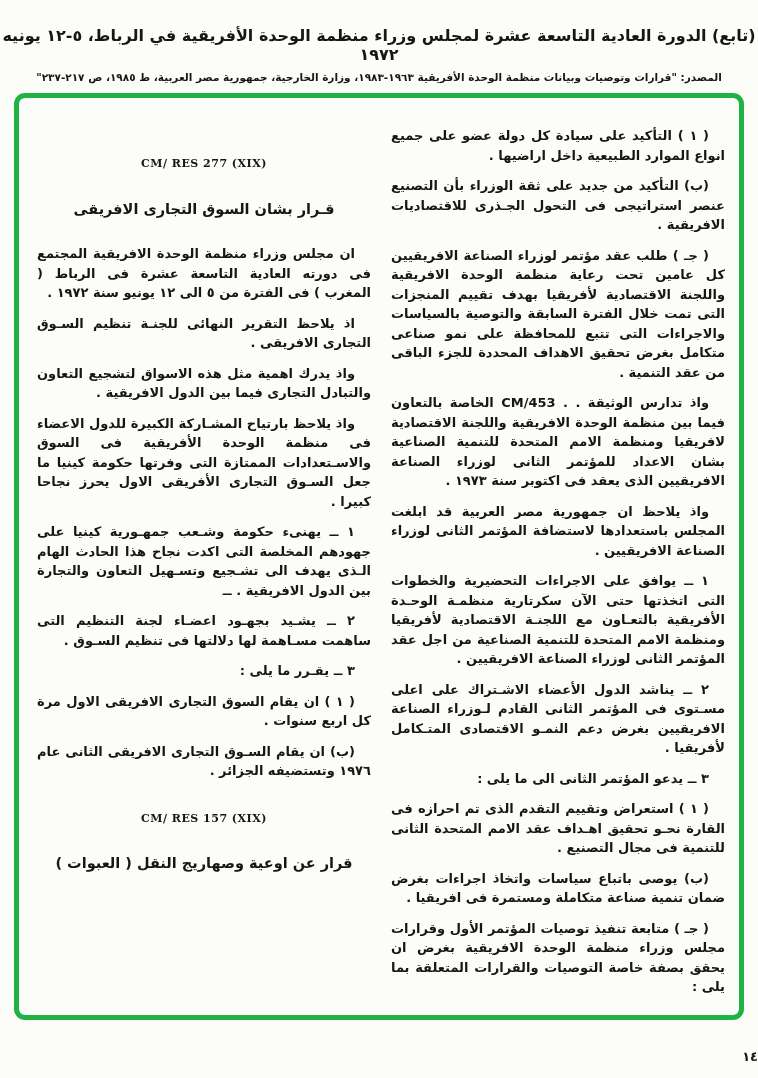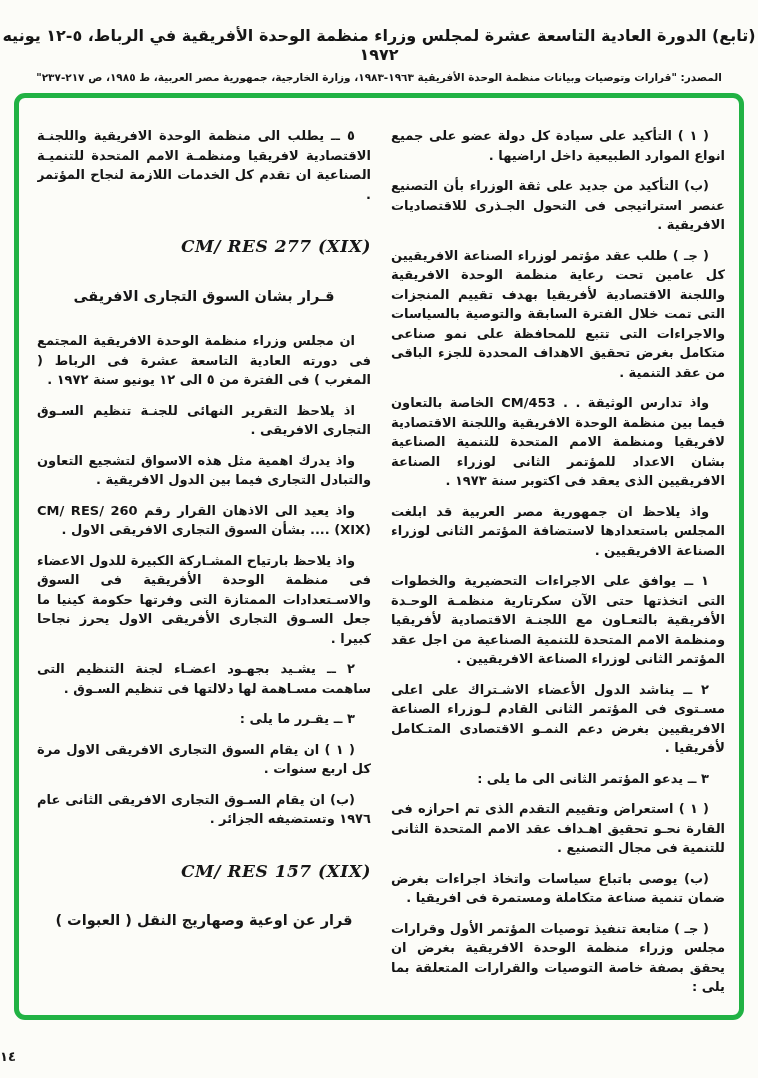--- a/index.html
+++ b/index.html
@@ -64,42 +64,41 @@
   .blk{
     margin:0 0 11px 0;
     text-indent:16px;
   }
   .blk.bold{
     font-weight:800;
     font-size:13px;
   }
   .latin{
     direction:ltr;
-    text-align:right;
+    text-align:center;
     text-indent:0;
     font-family:"DejaVu Serif", serif;
     font-weight:700;
-    font-size:17px;
+    font-size:11px;
     letter-spacing:0.5px;
     margin:30px 0 26px 0;
-    font-style:italic;
   }
   .head{
     text-align:center;
     text-indent:0;
     font-weight:800;
     font-size:14.5px;
     margin:0 0 24px 0;
   }
 
   
   .footer{
     position:absolute;
     bottom:14px;left:0;right:0;
-    text-align:left;
+    text-align:right;
     font-size:13px;
     font-weight:700;
   }
 </style>
 </head>
 <body>
 
 <div class="page">
 
   <div class="header">
@@ -119,28 +118,27 @@
         <p class="blk">١ ــ يوافق على الاجراءات التحضيرية والخطوات التى اتخذتها حتى الآن سكرتارية منظمـة الوحـدة الأفريقية بالتعـاون مع اللجنـة الاقتصادية لأفريقيا ومنظمة الامم المتحدة للتنمية الصناعية من اجل عقد المؤتمر الثانى لوزراء الصناعة الافريقيين .</p>
         <p class="blk">٢ ــ يناشد الدول الأعضاء الاشـتراك على اعلى مسـتوى فى المؤتمر الثانى القادم لـوزراء الصناعة الافريقيين بغرض دعم النمـو الاقتصادى المتـكامل لأفريقيا .</p>
         <p class="blk bold">٣ ــ يدعو المؤتمر الثانى الى ما يلى :</p>
         <p class="blk">( ١ ) استعراض وتقييم التقدم الذى تم احرازه فى القارة نحـو تحقيق اهـداف عقد الامم المتحدة الثانى للتنمية فى مجال التصنيع .</p>
         <p class="blk">(ب) يوصى باتباع سياسات واتخاذ اجراءات بغرض ضمان تنمية صناعة متكاملة ومستمرة فى افريقيا .</p>
         <p class="blk">( جـ ) متابعة تنفيذ توصيات المؤتمر الأول وقرارات مجلس وزراء منظمة الوحدة الافريقية بغرض ان يحقق بصفة خاصة التوصيات والقرارات المتعلقة بما يلى :</p>
 
       </div>
 
       <div class="col">
-        <p class="blk">٥ ــ يطلب الى منظمة الوحدة الافريقية واللجنـة الاقتصادية لافريقيا ومنظمـة الامم المتحدة للتنميـة الصناعية ان تقدم كل الخدمات اللازمة لنجاح المؤتمر .</p>
         <p class="latin">CM/ RES 277 (XIX)</p>
         <p class="head">قـرار بشان السوق التجارى الافريقى</p>
         <p class="blk">ان مجلس وزراء منظمة الوحدة الافريقية المجتمع فى دورته العادية التاسعة عشرة فى الرباط ( المغرب ) فى الفترة من ٥ الى ١٢ يونيو سنة ١٩٧٢ .</p>
         <p class="blk">اذ يلاحظ التقرير النهائى للجنـة تنظيم السـوق التجارى الافريقى .</p>
         <p class="blk">واذ يدرك اهمية مثل هذه الاسواق لتشجيع التعاون والتبادل التجارى فيما بين الدول الافريقية .</p>
-        <p class="blk">واذ يعيد الى الاذهان القرار رقم CM/ RES/ 260 (XIX) .... بشأن السوق التجارى الافريقى الاول .</p>
         <p class="blk">واذ يلاحظ بارتياح المشـاركة الكبيرة للدول الاعضاء فى منظمة الوحدة الأفريقية فى السوق والاسـتعدادات الممتازة التى وفرتها حكومة كينيا ما جعل السـوق التجارى الأفريقى الاول يحرز نجاحا كبيرا .</p>
+        <p class="blk">١ ــ يهنىء حكومة وشـعب جمهـورية كينيا على جهودهم المخلصة التى اكدت نجاح هذا الحادث الهام الـذى يهدف الى تشـجيع وتسـهيل التعاون والتجارة بين الدول الافريقية . ــ</p>
         <p class="blk">٢ ــ يشـيد بجهـود اعضـاء لجنة التنظيم التى ساهمت مسـاهمة لها دلالتها فى تنظيم السـوق .</p>
         <p class="blk bold">٣ ــ يقـرر ما يلى :</p>
         <p class="blk">( ١ ) ان يقام السوق التجارى الافريقى الاول مرة كل اربع سنوات .</p>
         <p class="blk">(ب) ان يقام السـوق التجارى الافريقى الثانى عام ١٩٧٦ وتستضيفه الجزائر .</p>
         <p class="latin">CM/ RES 157 (XIX)</p>
         <p class="head">قرار عن اوعية وصهاريج النقل ( العبوات )</p>
 
       </div>
 
     </div>

